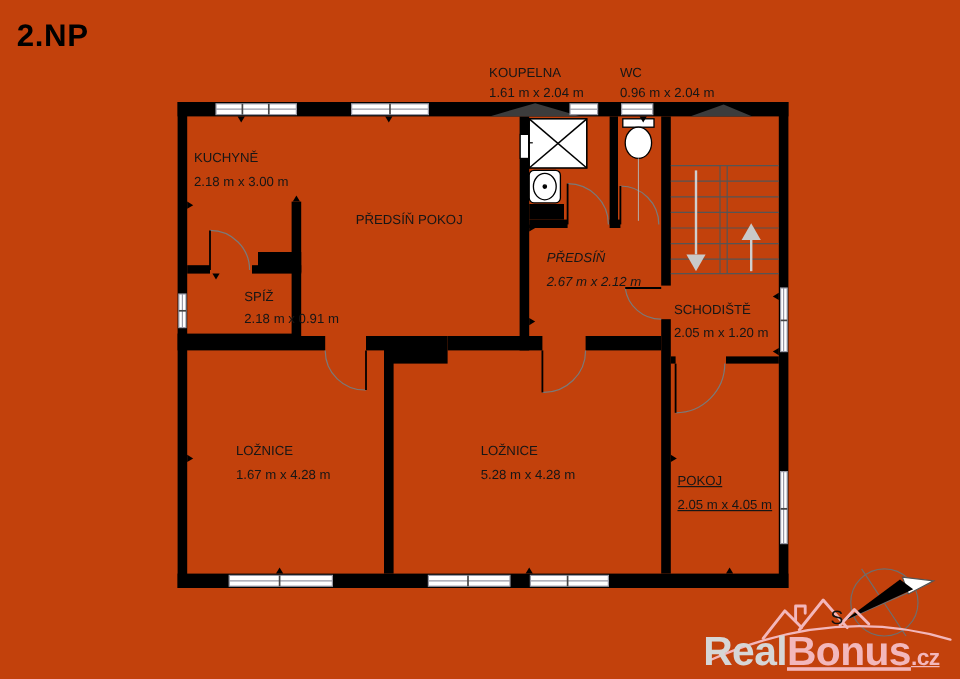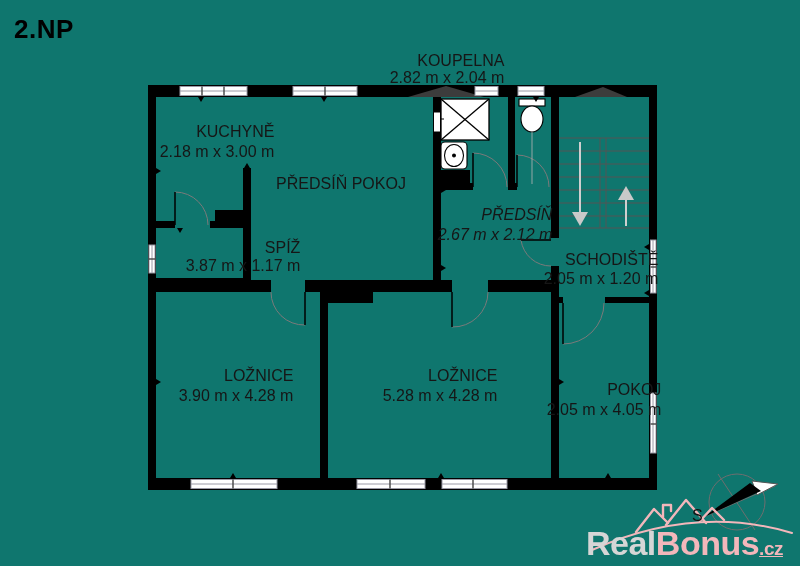--- a/index.html
+++ b/index.html
@@ -1,29 +1,29 @@
 <!DOCTYPE html>
 <html><head>
 <meta charset="utf-8">
 <style>
   html,body{margin:0;padding:0;background:#ffffff;}
-  #stage{position:relative;width:800px;height:566px;background:#0f766e;overflow:hidden;
+  #stage{position:relative;width:800px;height:566px;background:#c2410c;overflow:hidden;
          font-family:"Liberation Sans", sans-serif;color:#161616;}
   #plan-svg{position:absolute;left:0;top:0;}
-  .lbl{position:absolute;text-align:right;transform:translateX(-50%);
-       font-size:16px;line-height:20px;white-space:nowrap;color:#161616;}
+  .lbl{position:absolute;text-align:left;transform:translateX(-50%);
+       font-size:11px;line-height:20px;white-space:nowrap;color:#161616;}
   .lbl .nm{display:block;}
   .lbl .dm{display:block;}
   #title{position:absolute;left:14px;top:14px;font-size:26px;font-weight:bold;
          letter-spacing:0.5px;color:#000;}
   #compass-s{position:absolute;left:692px;top:507px;font-size:16px;color:#111;}
   #brand{position:absolute;left:586px;top:524px;font-weight:bold;font-size:34px;
          letter-spacing:-0.5px;white-space:nowrap;}
   #brand .real{color:#d6d6d6;}
-  #brand .bonus{color:#f3b7bb;}
+  #brand .bonus{color:#f3b7bb;text-decoration:underline;}
   #brand .tld{color:#f3b7bb;font-size:19px;text-decoration:underline;}
 </style>
 </head>
 <body>
 
 <div id="stage">
 
 <svg id="plan-svg" width="800" height="566" viewBox="0 0 800 566">
 
   <g fill="#000">
@@ -193,61 +193,65 @@
     <path d="M 592 550 Q 695 504 792 533" stroke-width="2"></path>
     <path d="M 636 532 L 654 509 L 668 523"></path>
     <path d="M 663 517 L 663 505 L 671 505 L 671 511"></path>
     <path d="M 666 525 L 686 500 L 706 523"></path>
     <path d="M 700 521 L 712 508 L 724 520"></path>
   </g>
 </svg>
 
   <div id="title">2.NP</div>
 
-  <div class="lbl" style="left:217px;top:122px;">
+  <div class="lbl" style="left:201px;top:122px;">
     <span class="nm">KUCHYNĚ</span>
     <span class="dm">2.18 m x 3.00 m</span>
   </div>
 
   <div class="lbl" style="left:341px;top:174px;">
     <span class="nm">PŘEDSÍŇ POKOJ</span>
   </div>
 
   <div class="lbl" style="left:447px;top:53px;line-height:16.5px;">
     <span class="nm">KOUPELNA</span>
-    <span class="dm">2.82 m x 2.04 m</span>
-  </div>
-
+    <span class="dm">1.61 m x 2.04 m</span>
+  </div>
+
+  <div class="lbl" style="left:556px;top:53px;line-height:16.5px;">
+    <span class="nm">WC</span>
+    <span class="dm">0.96 m x 2.04 m</span>
+  </div>
 
   <div class="lbl" style="left:495px;top:205px;font-style:italic;">
     <span class="nm">PŘEDSÍŇ</span>
     <span class="dm">2.67 m x 2.12 m</span>
   </div>
 
   <div class="lbl" style="left:199px;top:239px;line-height:18px;margin-left:44px;">
     <span class="nm">SPÍŽ</span>
-    <span class="dm">3.87 m x 1.17 m</span>
+    <span class="dm">2.18 m x 0.91 m</span>
   </div>
 
   <div class="lbl" style="left:601px;top:250px;line-height:19px;">
     <span class="nm">SCHODIŠTĚ</span>
     <span class="dm">2.05 m x 1.20 m</span>
   </div>
 
   <div class="lbl" style="left:236px;top:366px;">
     <span class="nm">LOŽNICE</span>
-    <span class="dm">3.90 m x 4.28 m</span>
+    <span class="dm">1.67 m x 4.28 m</span>
   </div>
 
   <div class="lbl" style="left:440px;top:366px;">
     <span class="nm">LOŽNICE</span>
     <span class="dm">5.28 m x 4.28 m</span>
   </div>
 
-  <div class="lbl" style="left:604px;top:380px;">
+  <div class="lbl" style="left:604px;top:391px;text-decoration:underline;">
     <span class="nm">POKOJ</span>
     <span class="dm">2.05 m x 4.05 m</span>
   </div>
 
   <div id="compass-s">S</div>
 
   <div id="brand">
     <span class="real">Real</span><span class="bonus">Bonus</span><span class="tld">.cz</span>
   </div>
 

